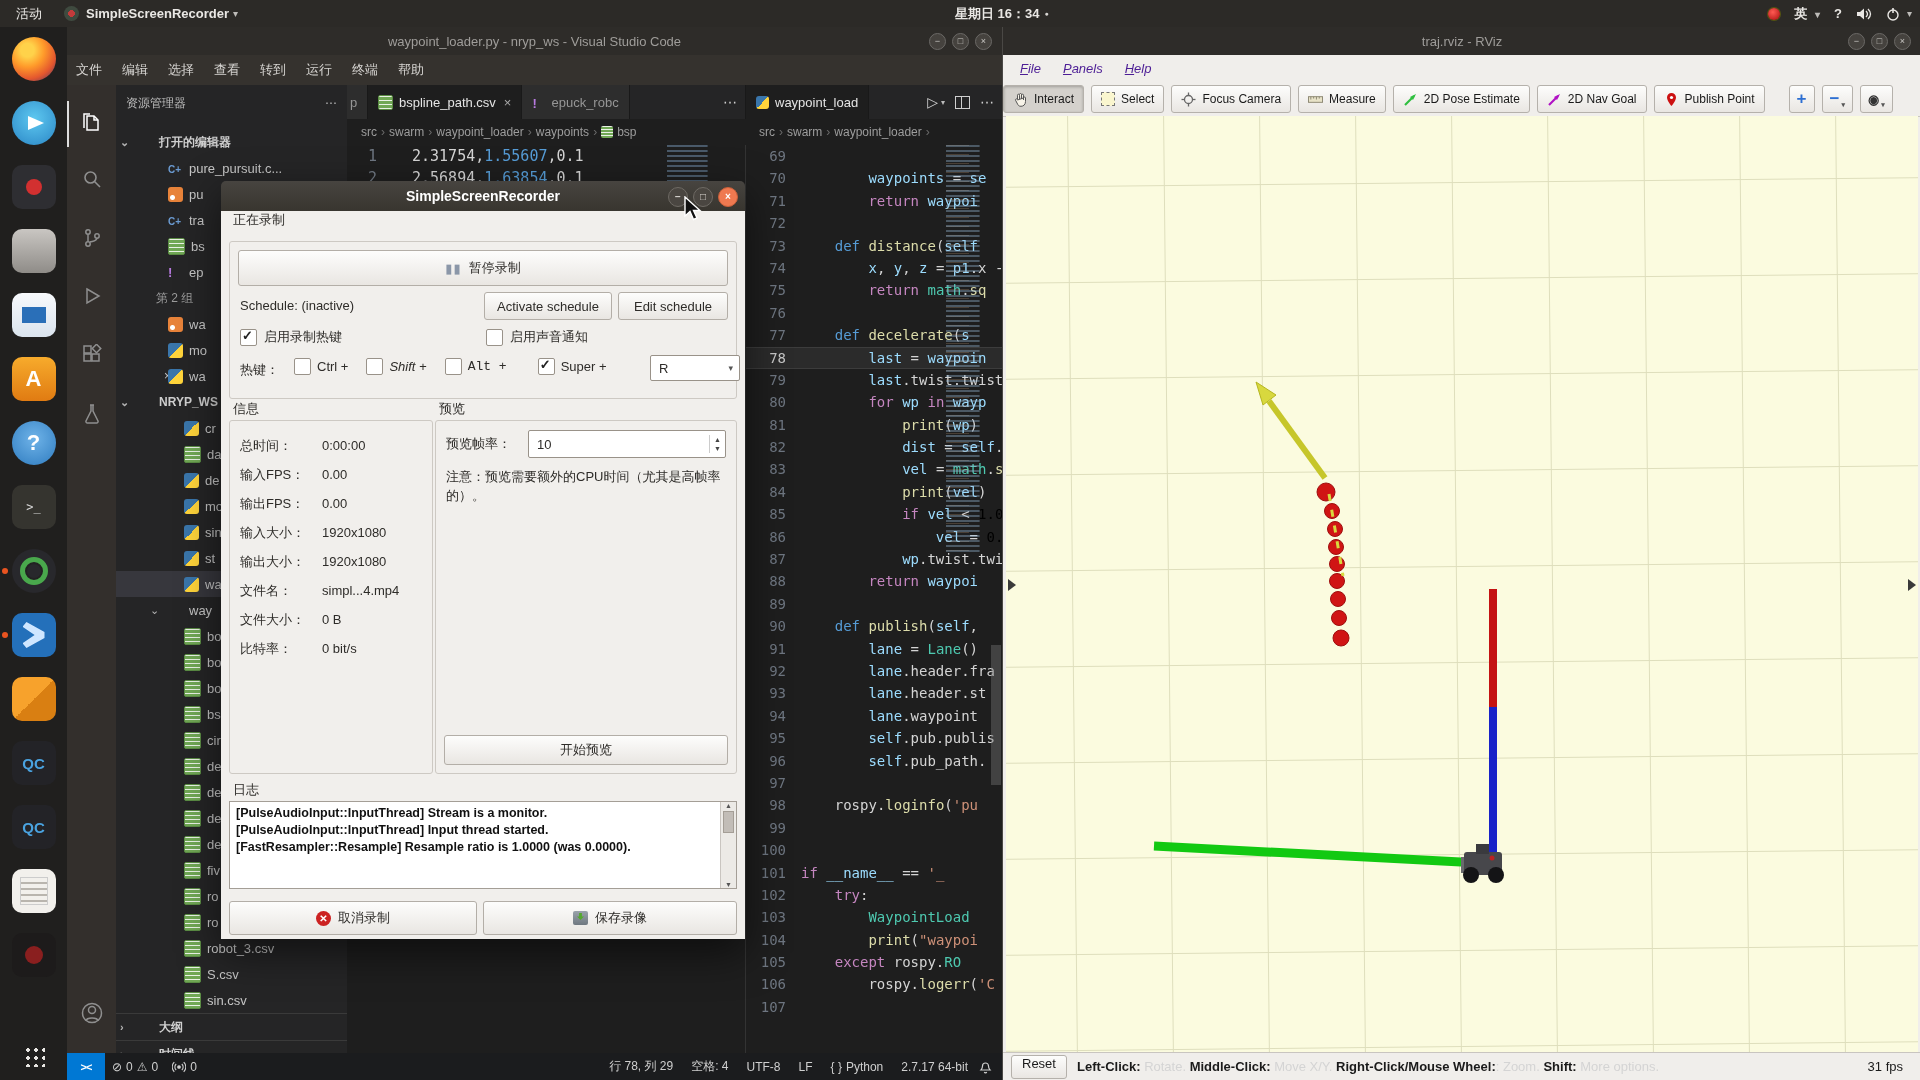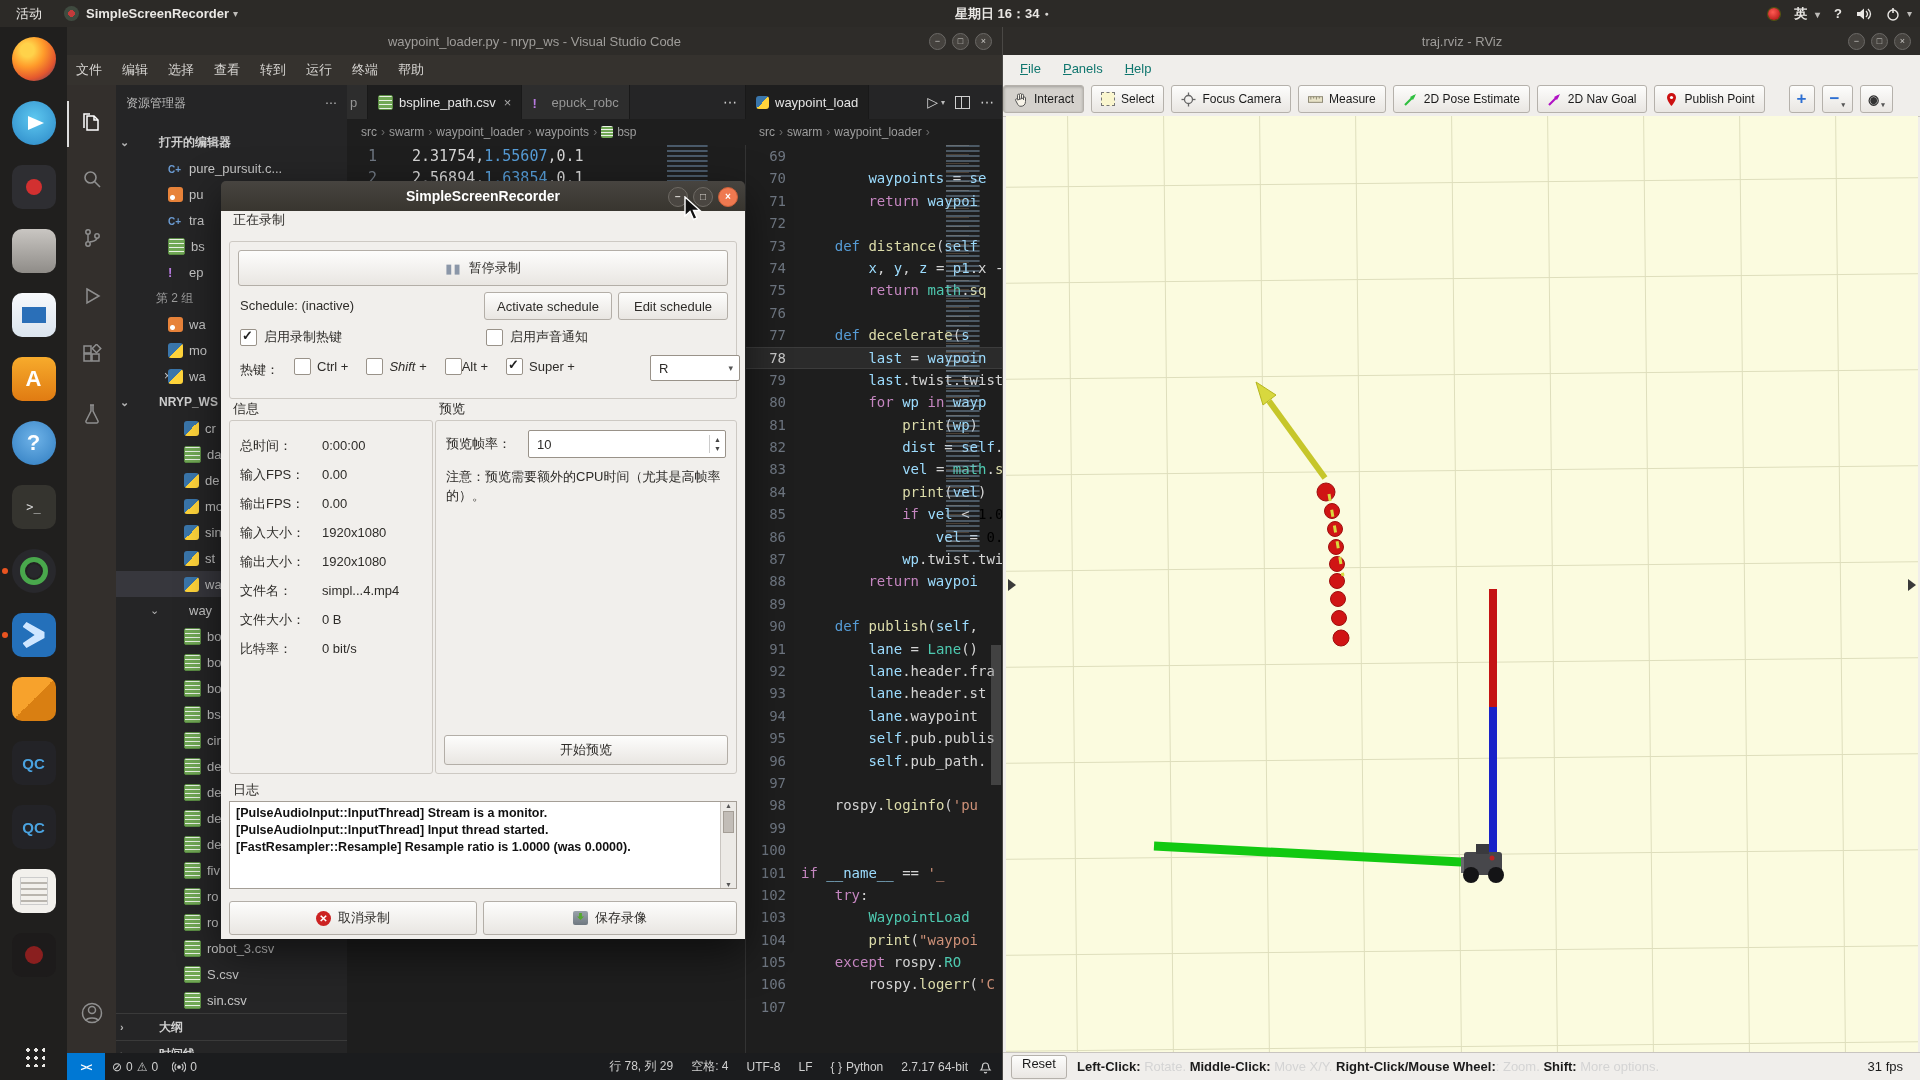--- a/index.html
+++ b/index.html
@@ -122,21 +122,21 @@
   .vs-status{position:absolute;left:0;right:0;bottom:0;height:27px;background:#1b1c1e;color:#cfcfcf;font-size:12px;display:flex;align-items:center;z-index:35;}
   .remote{width:38px;height:27px;background:#0078d4;color:#fff;display:flex;align-items:center;justify-content:center;font-weight:bold;font-size:11px;letter-spacing:-1px;}
   .st-item{display:flex;align-items:center;gap:4px;padding:0 7px;}
   .st-right{margin-left:auto;display:flex;align-items:center;gap:4px;padding-right:10px;}
   .gly{font-size:12px;}
 
   
   .rviz{position:absolute;left:1002px;top:27px;width:918px;height:1053px;background:#f0eeeb;border-left:1px solid #4a4845;}
   .rv-title{position:absolute;left:0;top:0;right:0;height:28px;background:#2e2c29;display:flex;align-items:center;justify-content:center;color:#9f9d9a;font-size:13px;}
   .rv-menubar{position:absolute;left:0;top:28px;right:0;height:27px;background:#f0eeeb;display:flex;align-items:center;gap:4px;padding-left:8px;border-bottom:1px solid #dcd9d5;}
-  .rv-menu-item{color:#0f766e;font-size:13px;padding:2px 9px;display:inline-block;}
+  .rv-menu-item{color:#4c1d95;font-size:13px;padding:2px 9px;display:inline-block;font-style:italic;}
   .rv-menu-item::first-letter{text-decoration:underline;}
   .rv-toolbar{position:absolute;left:0;top:55px;right:0;height:34px;background:#f0eeeb;display:flex;align-items:center;gap:7px;border-bottom:1px solid #c9c5c0;}
   .rv-btn{display:flex;align-items:center;gap:6px;height:26px;padding:0 9px;background:linear-gradient(#fdfdfc,#e9e6e2);border:1px solid #b5b1ab;border-radius:3px;color:#1a1a1a;font-size:12px;}
   .rv-btn.pressed{background:#d4d1cc;box-shadow:inset 0 1px 3px rgba(0,0,0,.25);}
   .rv-btn.small{padding:0 7px;font-weight:bold;}
   .rv-view{position:absolute;left:3px;top:89px;right:3px;bottom:27px;background:#fbfbdf;overflow:hidden;}
   .grid{position:absolute;left:-30px;top:-30px;right:-30px;bottom:-30px;background-image:linear-gradient(#dedebc 1px,transparent 1px),linear-gradient(90deg,#dedebc 1px,transparent 1px);background-size:96px 96px;transform:rotate(-.6deg);}
   .expander{position:absolute;width:0;height:0;border-top:6px solid transparent;border-bottom:6px solid transparent;border-left:8px solid #3a3a3a;}
   .rv-status{position:absolute;left:0;right:0;bottom:0;height:27px;background:#f0eeeb;display:flex;align-items:center;gap:10px;padding:0 8px;font-size:13px;color:#1a1a1a;border-top:1px solid #c9c5c0;}
   .rv-reset{height:22px;padding:0 10px;background:linear-gradient(#fdfdfc,#e9e6e2);border:1px solid #b5b1ab;border-radius:3px;font-size:13px;}
@@ -1115,26 +1115,26 @@
             <span style="display:flex;align-items:center;gap:6px;">
               <span class="cb"></span>
               <span>Ctrl +</span>
             </span>
 
             <span style="display:flex;align-items:center;gap:6px;font-style:italic;">
               <span class="cb"></span>
               <span>Shift +</span>
             </span>
 
-            <span style="display:flex;align-items:center;">
+            <span style="display:flex;align-items:center;gap:6px;font-family:Liberation Mono, monospace;">
               <span class="cb"></span>
               <span>Alt +</span>
             </span>
 
-            <span style="display:flex;align-items:center;gap:6px;">
+            <span style="display:flex;align-items:center;gap:6px;margin-left:13px;">
               <span class="cb checked"></span>
               <span>Super +</span>
             </span>
           </span>
         <div class="combo" style="left:420px;top:113px;width:80px;height:24px;">
           <span>R</span>
             <span class="arr">▾</span>
         </div>
       </div>
 

